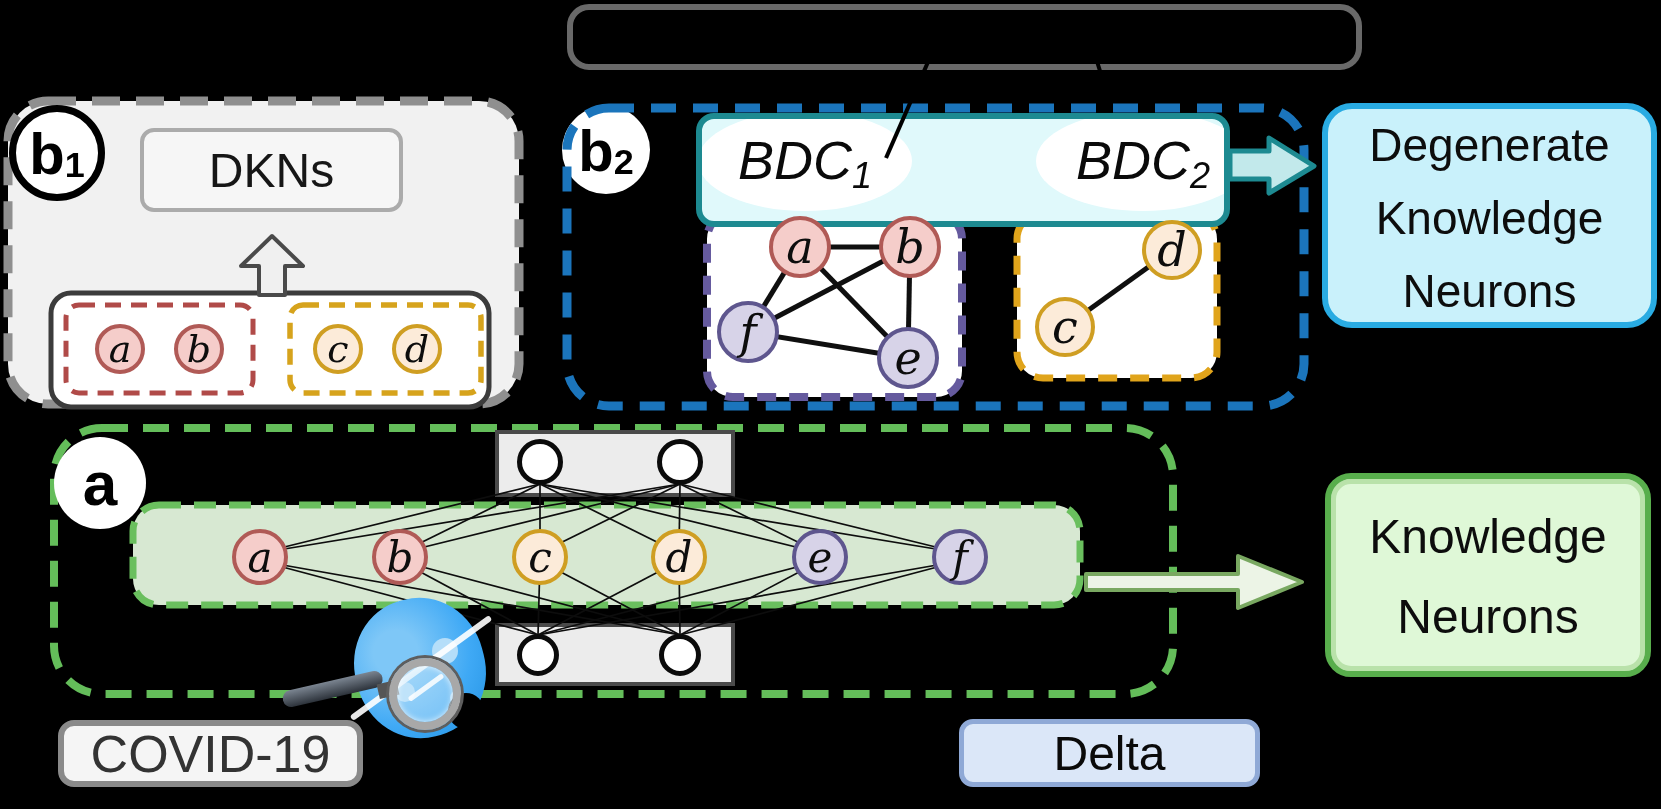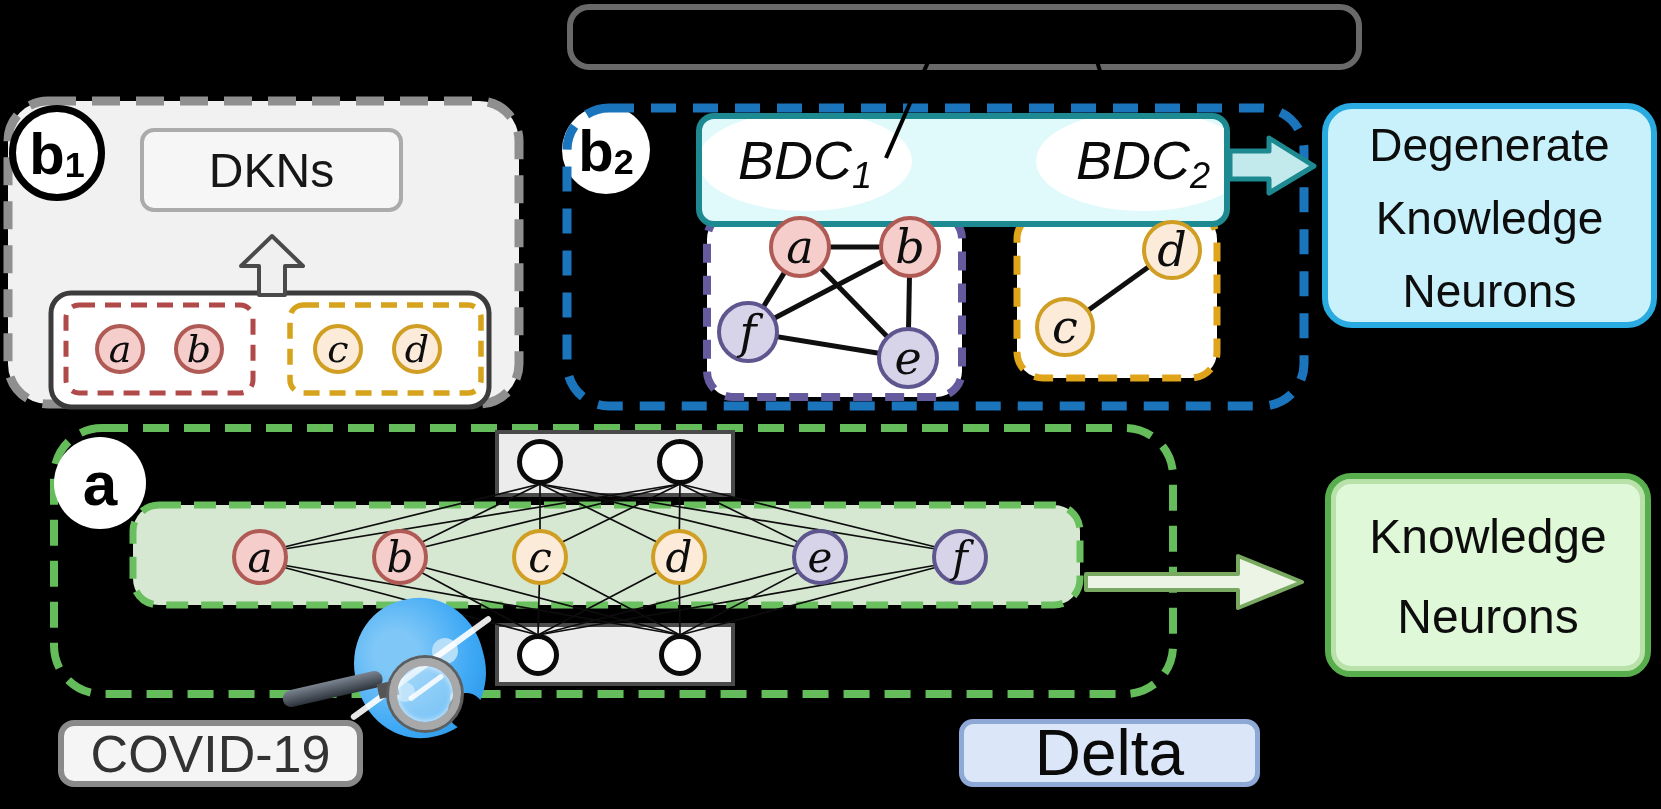--- a/index.html
+++ b/index.html
@@ -24,21 +24,21 @@
   .deg{background:#c9f1fb;border:6px solid #29abe2;border-radius:30px;color:#0d0d0d;
        font-size:46px;line-height:73px;text-align:center;}
   .kn{background:#dff8d7;border:6px solid #58ae4c;border-radius:26px;color:#0d0d0d;
       box-shadow:inset 0 0 0 5px #b9e2aa;font-size:48px;line-height:80px;text-align:center;
       padding-top:18px;}
   .bdcbar{background:#e0f9fb;border:6px solid #1d8a91;border-radius:18px;overflow:hidden;}
   .bdc-ell{background:#fff;border-radius:50%;}
   .bdc-text{font-style:italic;font-size:54px;color:#0a0a0a;}
   .bdc-text .sub{font-size:36px;transform:translateY(16px);}
   .covid{background:#f5f5f5;border:6px solid #8a8a8a;border-radius:16px;color:#333;font-size:52px;text-align:center;}
-  .delta{background:#dbe7f8;border:5px solid #8fa9d6;border-radius:14px;color:#0a0a0a;font-size:64px;justify-content:center;}
+  .delta{background:#dbe7f8;border:5px solid #8fa9d6;border-radius:14px;color:#0a0a0a;font-size:48px;justify-content:center;}
   svg{display:block;}
 </style>
 </head>
 <body>
 
 <div id="canvas">
 
   <div class="abs badge" style="left:562px;top:106px;width:88px;height:88px;font-size:58px;">
     <span>b</span>
       <span class="sub">2</span>

